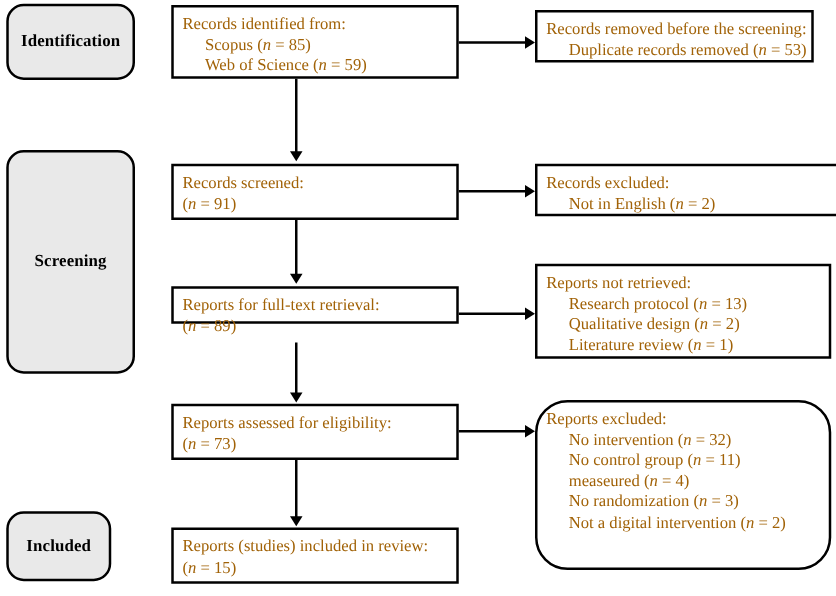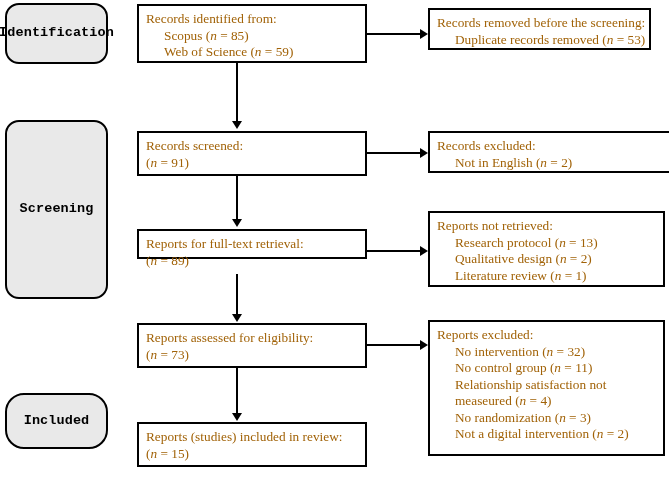--- a/index.html
+++ b/index.html
@@ -22,21 +22,21 @@
     position: absolute;
     box-sizing: border-box;
     background: #e9e9e9;
     border: 2.5px solid #000000;
     border-radius: 14px;
     display: flex;
     align-items: center;
     justify-content: center;
   }
   .stage-label {
-    font-family: Liberation Mono, monospace;
+    font-family: Liberation Serif, serif;
     font-weight: bold;
     font-size: 13.5px;
     color: #000000;
     letter-spacing: 0.1px;
     text-align: center;
     line-height: 1.1;
   }
 
   
   .flow-box {
@@ -96,21 +96,21 @@
 <div id="diagram">
 
   <div class="stage-box" style="left:5px; top:3px; width:103px; height:61px;">
     <span class="stage-label">Identification</span>
   </div>
 
   <div class="stage-box" style="left:5px; top:120px; width:103px; height:179px;">
     <span class="stage-label">Screening</span>
   </div>
 
-  <div class="stage-box" style="left:5px; top:393px; width:103px; height:56px;border-radius:19px;">
+  <div class="stage-box" style="left:5px; top:409px; width:84px; height:56px;">
     <span class="stage-label">Included</span>
   </div>
 
   <div class="flow-box" style="left:137px; top:4px; width:230px; height:59px;">
     <div class="flow-line">
       <span>Records identified from:</span>
     </div>
     <div class="flow-line indent">
       Scopus (<span class="ital">n</span> = 85)
     </div>
@@ -193,32 +193,29 @@
       <span>Reports assessed for eligibility:</span>
     </div>
     <div class="flow-line">
       (<span class="ital">n</span> = 73)
     </div>
   </div>
 
   <div class="conn-h" style="left:367px; top:344px; width:54px;"></div>
   <div class="arrow-right" style="left:420px; top:340px;"></div>
 
-  <div class="flow-box" style="left:428px; top:320px; width:237px; height:136px;">
+  <div class="flow-box" style="left:428px; top:320px; width:237px; height:136px;border-radius:26px;">
     <div class="flow-line">
       <span>Reports excluded:</span>
     </div>
     <div class="flow-line indent">
       No intervention (<span class="ital">n</span> = 32)
     </div>
     <div class="flow-line indent">
       No control group (<span class="ital">n</span> = 11)
-    </div>
-    <div class="flow-line indent">
-      <span>Relationship satisfaction not</span>
     </div>
     <div class="flow-line indent-cont">
       measeured (<span class="ital">n</span> = 4)
     </div>
     <div class="flow-line indent">
       No randomization (<span class="ital">n</span> = 3)
     </div>
     <div class="flow-line indent">
       Not a digital intervention (<span class="ital">n</span> = 2)
     </div>

